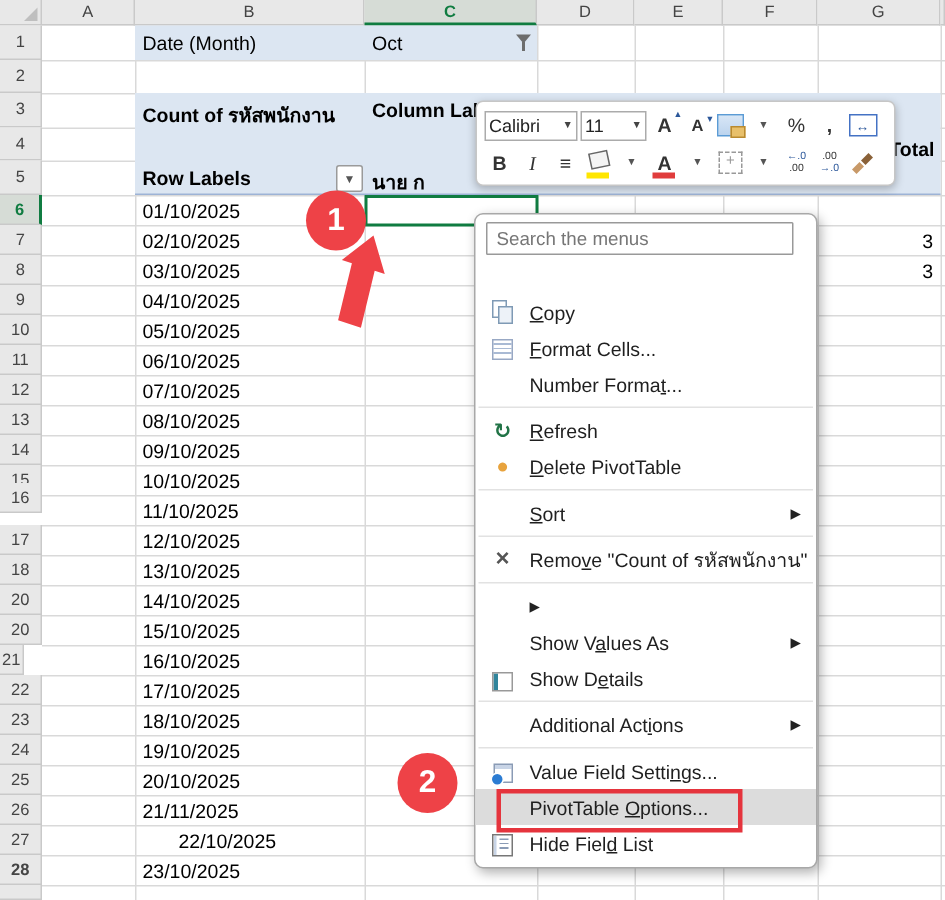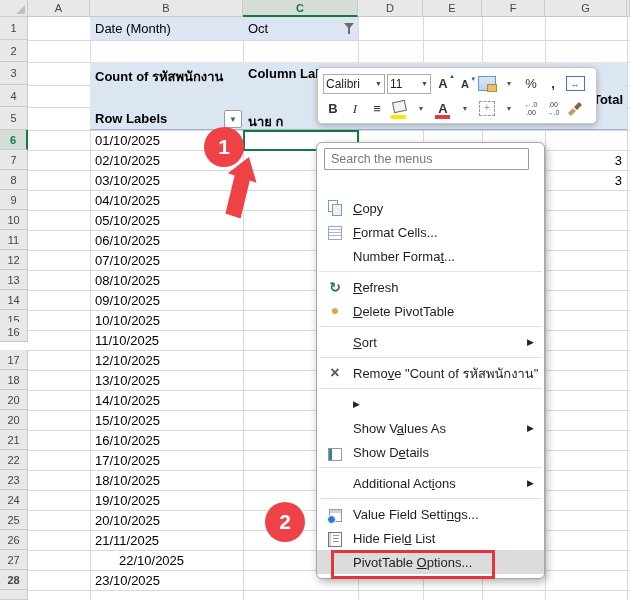--- a/index.html
+++ b/index.html
@@ -159,21 +159,21 @@
       <div class="rowhdr" style="left:0;top:230px;width:28px;height:20px;">11</div>
       <div class="rowhdr" style="left:0;top:250px;width:28px;height:20px;">12</div>
       <div class="rowhdr" style="left:0;top:270px;width:28px;height:20px;">13</div>
       <div class="rowhdr" style="left:0;top:290px;width:28px;height:20px;">14</div>
       <div class="rowhdr" style="left:0;top:310px;width:28px;height:20px;">15</div>
       <div class="rowhdr" style="left:0;top:322px;width:28px;height:20px;">16</div>
       <div class="rowhdr" style="left:0;top:350px;width:28px;height:20px;">17</div>
       <div class="rowhdr" style="left:0;top:370px;width:28px;height:20px;">18</div>
       <div class="rowhdr" style="left:0;top:390px;width:28px;height:20px;">20</div>
       <div class="rowhdr" style="left:0;top:410px;width:28px;height:20px;">20</div>
-      <div class="rowhdr" style="left:0;top:430px;width:28px;height:20px;">21</div>
+      <div class="rowhdr" style="left:0;top:430px;width:16px;height:20px;">21</div>
       <div class="rowhdr" style="left:0;top:450px;width:28px;height:20px;">22</div>
       <div class="rowhdr" style="left:0;top:470px;width:28px;height:20px;">23</div>
       <div class="rowhdr" style="left:0;top:490px;width:28px;height:20px;">24</div>
       <div class="rowhdr" style="left:0;top:510px;width:28px;height:20px;">25</div>
       <div class="rowhdr" style="left:0;top:530px;width:28px;height:20px;">26</div>
       <div class="rowhdr" style="left:0;top:550px;width:28px;height:20px;">27</div>
       <div class="rowhdr" style="left:0;top:570px;width:28px;height:20px;font-weight:bold;">28</div>
       <div class="rowhdr" style="left:0;top:590px;width:28px;height:10px;"></div>
       <div class="celltext" style="left:95px;top:133px;">01/10/2025</div>
       <div class="celltext" style="left:95px;top:153px;">02/10/2025</div>
@@ -361,27 +361,27 @@
           <span class="lbl">Additional Act<u>i</u>ons</span>
           <span class="sub">▶</span>
         </div>
         <div class="msep"></div>
         <div class="mi">
           <span class="ico">
             <span class="ic ic-value-field"></span>
           </span>
           <span class="lbl">Value Field Setti<u>n</u>gs...</span>
         </div>
-        <div class="mi">
-          <span class="ico">
-            <span class="ic ic-hide-field-list"></span>
-          </span>
-          <span class="lbl">Hide Fiel<u>d</u> List</span>
-        </div>
         <div class="mi hl">
           <span class="ico"></span>
           <span class="lbl">PivotTable <u>O</u>ptions...</span>
           <span class="redrect"></span>
         </div>
+        <div class="mi">
+          <span class="ico">
+            <span class="ic ic-hide-field-list"></span>
+          </span>
+          <span class="lbl">Hide Fiel<u>d</u> List</span>
+        </div>
       </div>
   </div>
 
 </div>
 
 </body></html>

